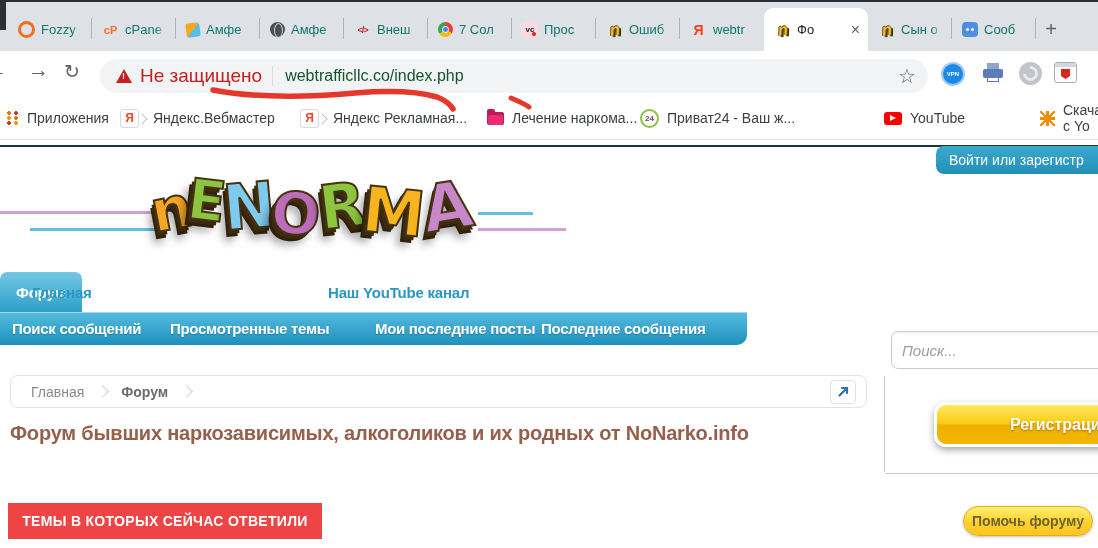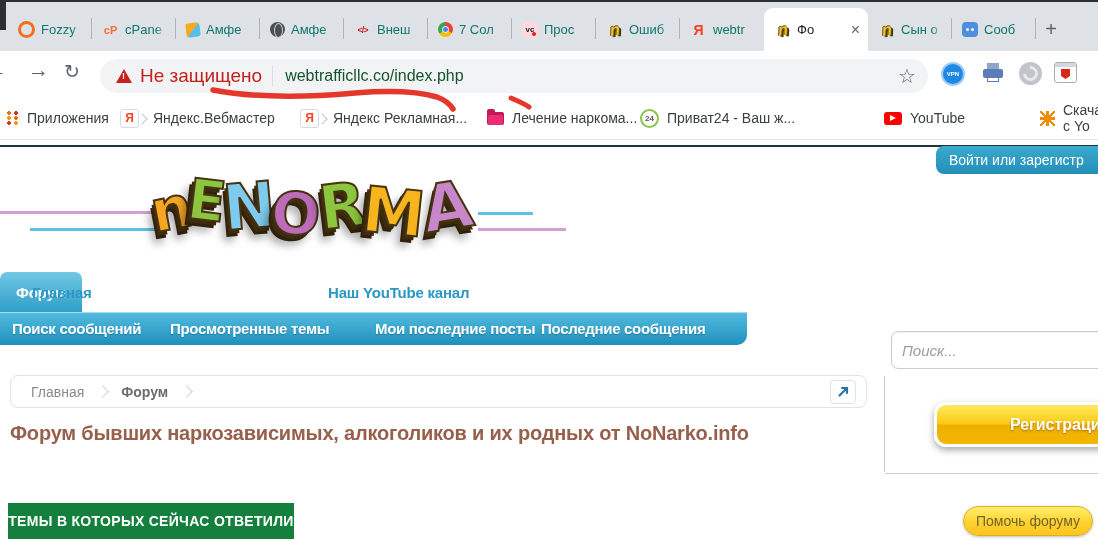--- a/index.html
+++ b/index.html
@@ -177,23 +177,23 @@
 
   .reg-btn{position:absolute;left:934px;top:402px;width:195px;height:45px;box-sizing:border-box;
       border:3px solid #fff;border-radius:12px;
       background:linear-gradient(#FFE860 0%,#FBCB13 48%,#F0AF00 52%,#F3B604 100%);
       box-shadow:0 3px 7px rgba(0,0,0,.35);color:#fff;font-weight:bold;font-size:16px;
       display:flex;align-items:center;justify-content:flex-end;padding-right:16px;
       text-shadow:0 1px 2px rgba(130,90,0,.7);}
   .help-btn{position:absolute;left:963px;top:506px;width:130px;height:30px;box-sizing:border-box;
       border:1px solid #DFAE1E;border-radius:15px;
       background:linear-gradient(#FFF06E,#FFD12F 55%,#FFC51D);
-      box-shadow:0 1px 3px rgba(0,0,0,.25);color:#6F6430;font-weight:normal;font-size:14px;
+      box-shadow:0 1px 3px rgba(0,0,0,.25);color:#6F6430;font-weight:bold;font-size:14px;
       display:flex;align-items:center;justify-content:center;}
-  .topics-btn{position:absolute;left:8px;top:503px;width:286px;height:36px;background:#15803d;
+  .topics-btn{position:absolute;left:8px;top:503px;width:314px;height:36px;background:#ef4444;
       color:#fff;font-weight:bold;font-size:14px;letter-spacing:.3px;
       display:flex;align-items:center;justify-content:center;}
 
   .annotation{position:absolute;left:0;top:0;width:1098px;height:548px;pointer-events:none;z-index:60;}
 </style>
 </head>
 <body>
 
 <div id="screen">
 

